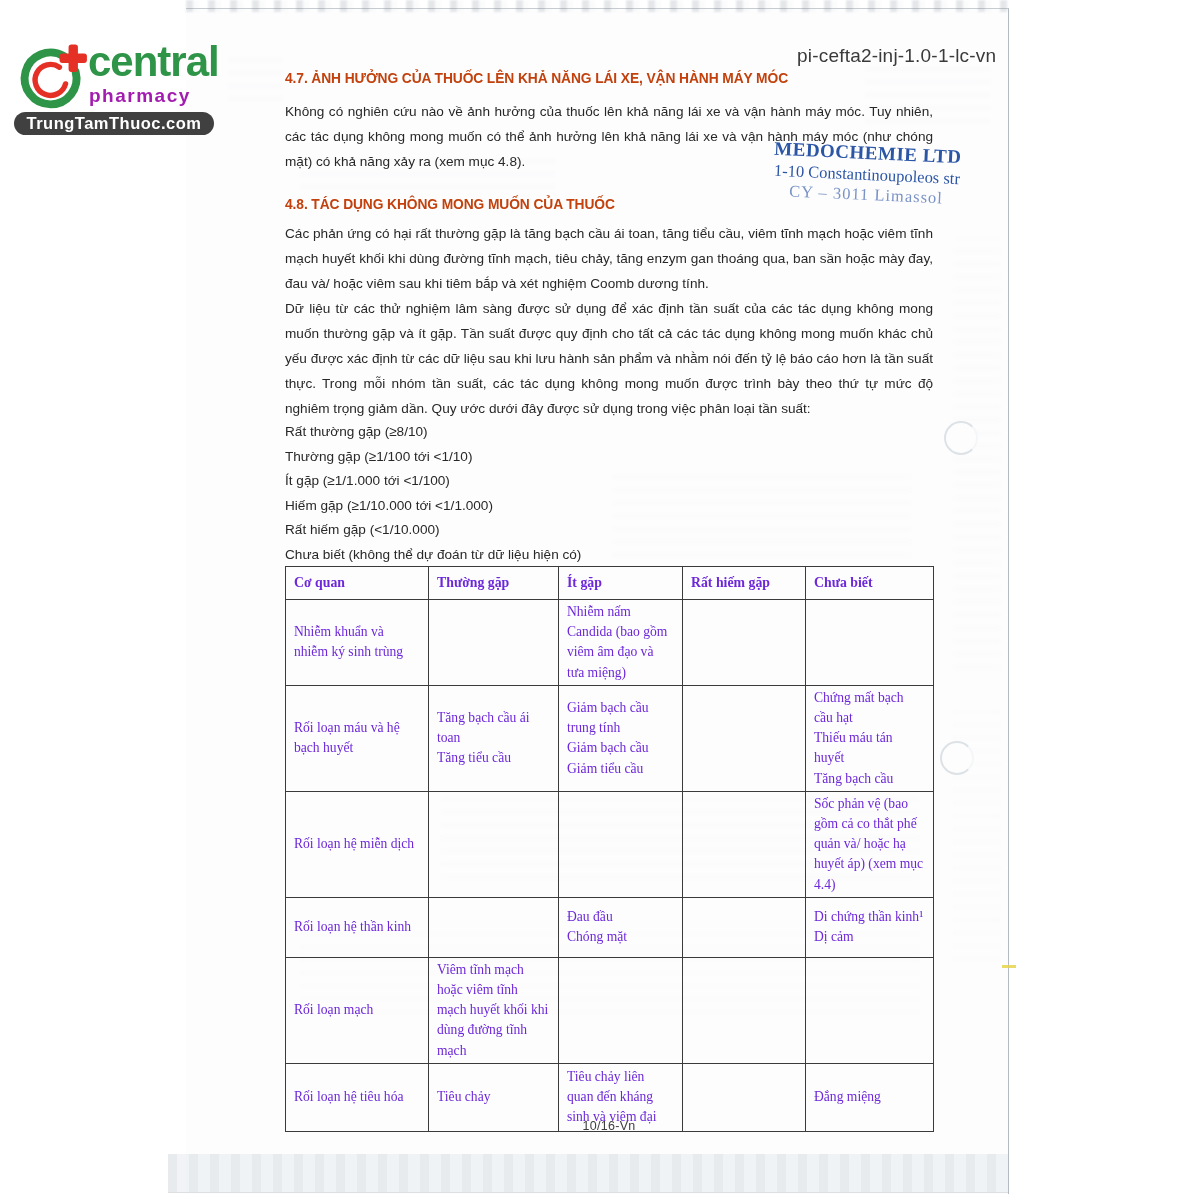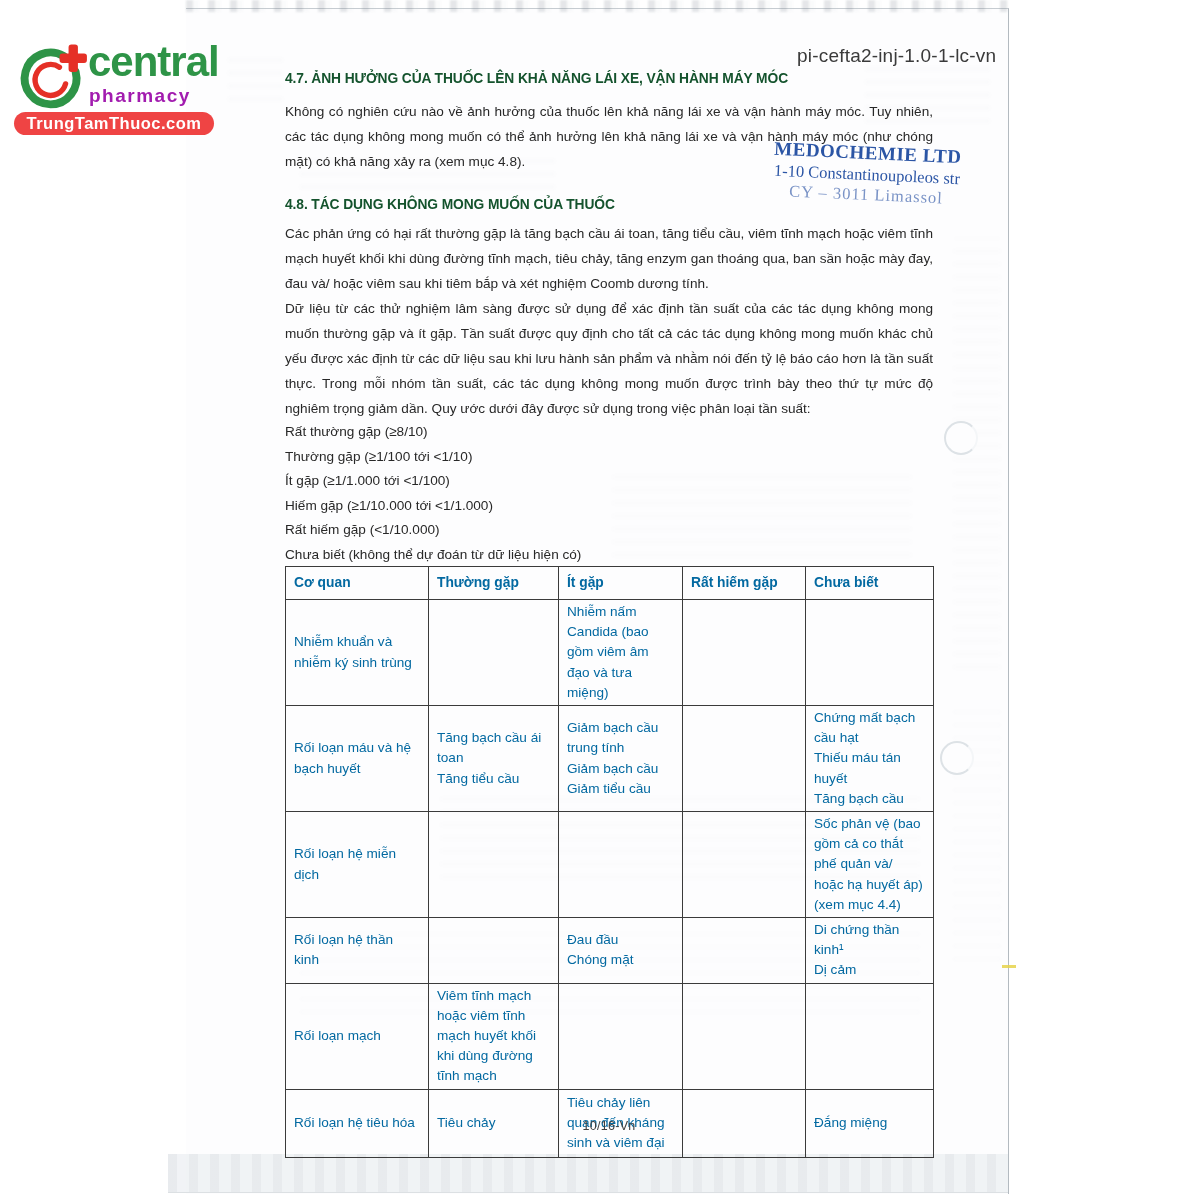--- a/index.html
+++ b/index.html
@@ -26,36 +26,36 @@
   .logo{position:absolute;left:12px;top:28px;width:210px;}
   .logo-mark{position:absolute;left:4px;top:12px;width:72px;height:74px;}
   .brand{position:absolute;left:76px;top:14px;font-weight:bold;font-size:42px;line-height:40px;letter-spacing:-1px;}
   .brand-sub{position:absolute;left:77px;top:57px;font-weight:bold;font-size:19px;letter-spacing:1.5px;}
   .site-pill{position:absolute;left:2px;top:84px;width:200px;height:23px;border-radius:12px;
         display:flex;align-items:center;justify-content:center;
         color:#ffffff;font-weight:bold;font-size:16.5px;letter-spacing:.5px;}
 
   
   .doc-code{position:absolute;left:797px;top:45px;font-size:19px;color:#3a3a3a;letter-spacing:.2px;}
-  .h-sec{position:absolute;left:285px;width:648px;font-weight:bold;font-size:13.8px;color:#14532d;letter-spacing:-.1px;}
+  .h-sec{position:absolute;left:285px;width:648px;font-weight:bold;font-size:13.8px;color:#c2410c;letter-spacing:-.1px;}
   .h47{top:71px;} .h48{top:197px;}
   .para{position:absolute;left:285px;width:648px;font-size:13.6px;line-height:25px;
         text-align:justify;color:#282828;}
   .p47{top:99px;} .p48a{top:221px;} .p48b{top:296px;}
   .freq{position:absolute;left:285px;top:420px;width:648px;font-size:13.6px;line-height:24.6px;color:#282828;}
 
   .stamp{position:absolute;left:758px;top:142px;width:218px;text-align:center;
         transform:rotate(2.6deg);font-family:"Liberation Serif", serif;pointer-events:none;}
   .stamp-l1{font-size:19px;font-weight:bold;letter-spacing:.5px;}
   .stamp-l2{font-size:16.5px;margin-top:1px;}
   .stamp-l3{font-size:16.5px;color:#7a93c6;letter-spacing:1px;}
 
   
   table.adr{position:absolute;left:285px;top:566px;width:648px;border-collapse:collapse;
-        table-layout:fixed;font-size:13.6px;color:#0369a1;}
+        table-layout:fixed;font-size:13.6px;color:#6d28d9;font-family:Liberation Serif, serif;}
   table.adr th,table.adr td{border:1.4px solid #3b3b3b;padding:2px 8px;vertical-align:middle;
         white-space:pre-line;line-height:20.2px;overflow:hidden;}
   table.adr th{text-align:left;font-size:13.8px;height:28px;white-space:nowrap;}
   tr.r1{height:84px;} tr.r2{height:104px;} tr.r3{height:102px;}
   tr.r4{height:60px;} tr.r5{height:94px;} tr.r6{height:68px;}
 
   .footer{position:absolute;left:285px;top:1119px;width:648px;text-align:center;
         font-size:12.5px;color:#404040;letter-spacing:.3px;}
 </style>
 </head>
@@ -82,21 +82,21 @@
 
   <div class="logo">
     <svg class="logo-mark" viewBox="0 0 100 100">
       <path d="M 66 20.8 A 36 36 0 1 0 82.8 42.7" fill="none" stroke="#2e9447" stroke-width="11" stroke-linecap="round"></path>
       <path d="M 60.3 36.4 A 21.5 21.5 0 1 0 68.8 59.6" fill="none" stroke="#e53026" stroke-width="7.5" stroke-linecap="round"></path>
       <rect x="73" y="5" width="13" height="38" rx="4" fill="#e53026"></rect>
       <rect x="60.5" y="17.5" width="38" height="13" rx="4" fill="#e53026"></rect>
     </svg>
     <div class="brand" style="color:#2e9447;">central</div>
     <div class="brand-sub" style="color:#a21caf;">pharmacy</div>
-    <div class="site-pill" style="background:#ef4444;">TrungTamThuoc.com</div>
+    <div class="site-pill" style="background:#404040;">TrungTamThuoc.com</div>
   </div>
 
   <div class="doc-code">pi-cefta2-inj-1.0-1-lc-vn</div>
 
   <div class="h-sec h47">4.7. ẢNH HƯỞNG CỦA THUỐC LÊN KHẢ NĂNG LÁI XE, VẬN HÀNH MÁY MÓC</div>
   <div class="para p47">Không có nghiên cứu nào về ảnh hưởng của thuốc lên khả năng lái xe và vận hành máy móc. Tuy nhiên, các tác dụng không mong muốn có thể ảnh hưởng lên khả năng lái xe và vận hành máy móc (như chóng mặt) có khả năng xảy ra (xem mục 4.8).</div>
 
   <div class="stamp" style="color:#2b55a5;">
     <div class="stamp-l1">MEDOCHEMIE LTD</div>
     <div class="stamp-l2">1-10 Constantinoupoleos str</div>

